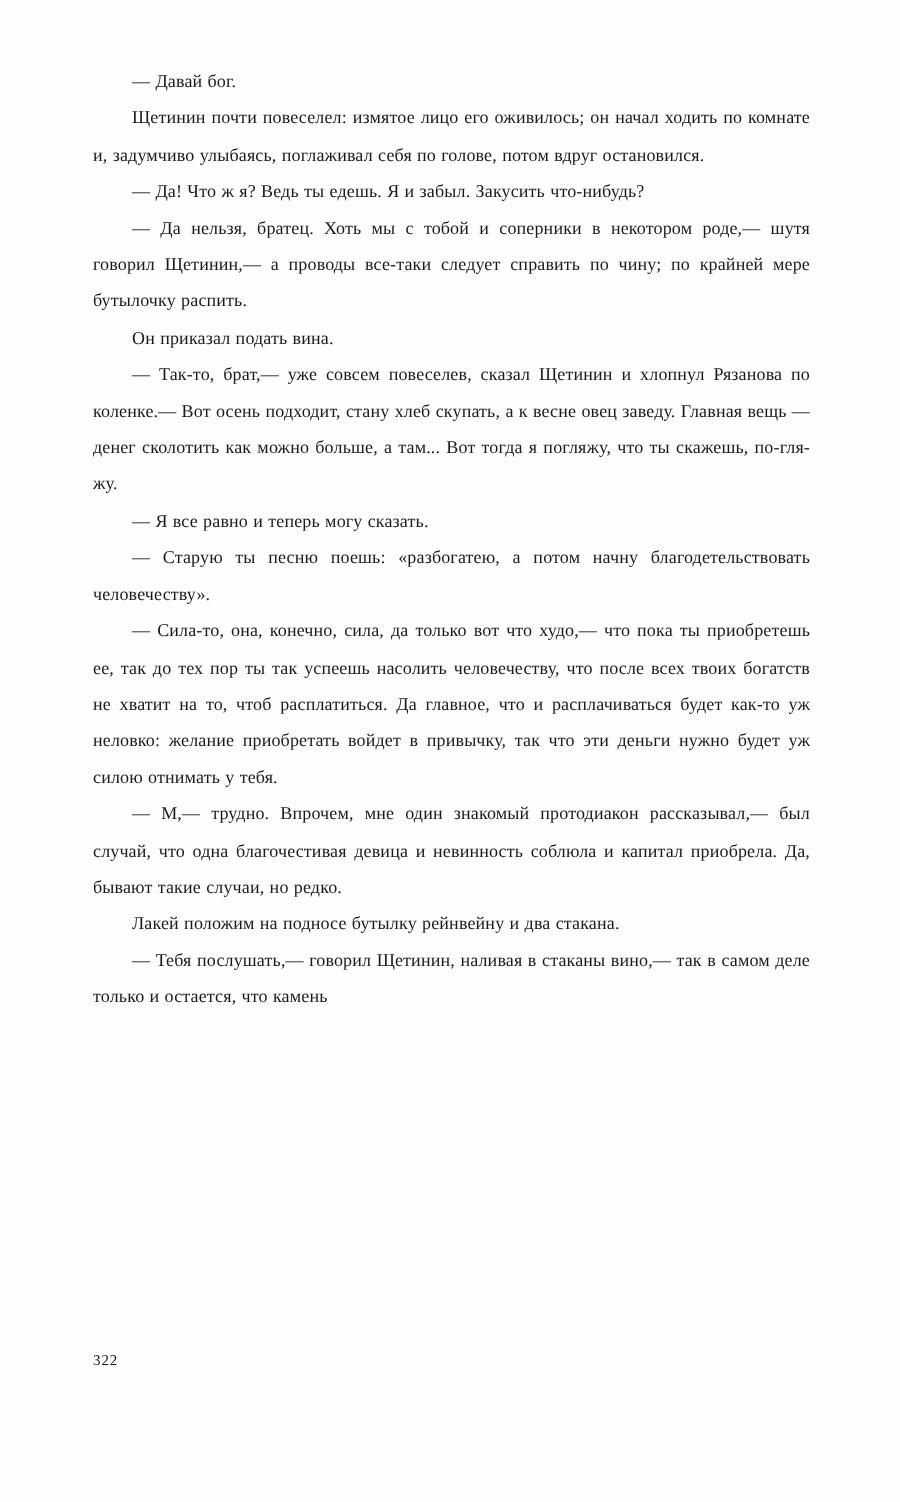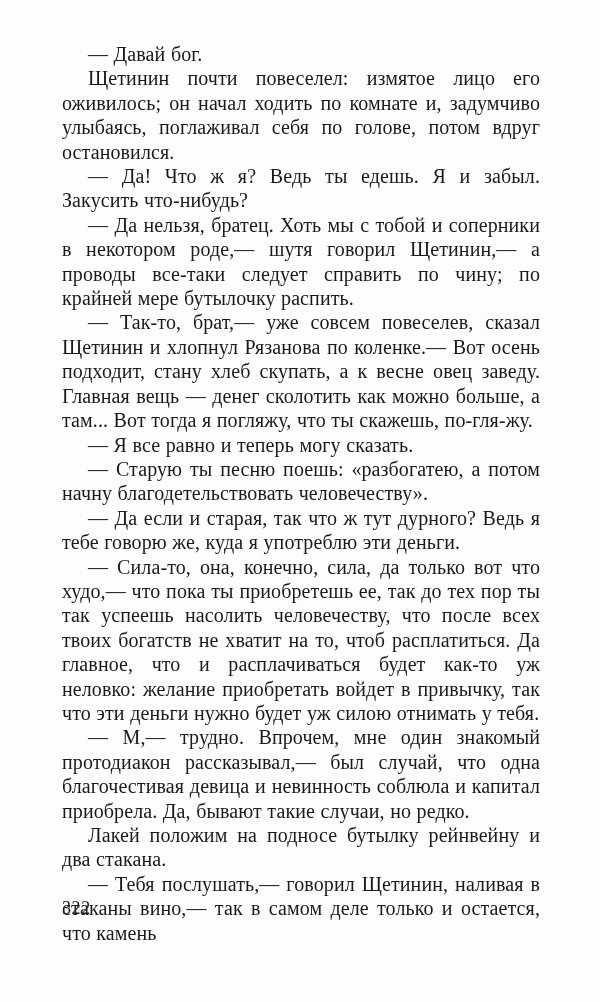--- a/index.html
+++ b/index.html
@@ -21,57 +21,57 @@
     background: #fdfdfb;
   }
   .text-column {
     position: absolute;
     left: 62px;
     top: 42px;
     width: 478px;
   }
   p {
     margin: 0;
-    font-size: 20px;
+    font-size: 12px;
     line-height: 24.4px;
     text-align: justify;
     text-justify: inter-word;
     letter-spacing: 0.1px;
     word-spacing: 0.4px;
     text-indent: 26px;
     hyphens: manual;
   }
   p.dash {
     text-indent: 26px;
   }
   .folio {
     position: absolute;
     left: 62px;
     top: 898px;
-    font-size: 18px;
+    font-size: 10px;
     line-height: 20px;
     letter-spacing: 0.6px;
   }
   
   .page, p {
     -webkit-font-smoothing: antialiased;
   }
 </style>
 </head>
 <body>
 
 <div class="page">
   <div class="text-column">
     <p class="dash">— Давай бог.</p>
     <p>Щетинин почти повеселел: измятое лицо его оживилось; он начал ходить по комнате и, задумчиво улыбаясь, поглаживал себя по голове, потом вдруг остановился.</p>
     <p class="dash">— Да! Что ж я? Ведь ты едешь. Я и забыл. Закусить что-нибудь?</p>
     <p class="dash">— Да нельзя, братец. Хоть мы с тобой и соперники в некотором роде,— шутя говорил Щетинин,— а проводы все-таки следует справить по чину; по крайней мере бутылочку распить.</p>
+    <p>Он приказал подать вина.</p>
     <p class="dash">— Так-то, брат,— уже совсем повеселев, сказал Щетинин и хлопнул Рязанова по коленке.— Вот осень подходит, стану хлеб скупать, а к весне овец заведу. Главная вещь — денег сколотить как можно больше, а там... Вот тогда я погляжу, что ты скажешь, по-гля-жу.</p>
     <p class="dash">— Я все равно и теперь могу сказать.</p>
     <p class="dash">— Старую ты песню поешь: «разбогатею, а потом начну благодетельствовать человечеству».</p>
-    <p class="dash">— Да если и старая, так что ж тут дурного? Ведь я тебе говорю же, куда я употреблю эти деньги.</p>
     <p class="dash">— Сила-то, она, конечно, сила, да только вот что худо,— что пока ты приобретешь ее, так до тех пор ты так успеешь насолить человечеству, что после всех твоих богатств не хватит на то, чтоб расплатиться. Да главное, что и расплачиваться будет как-то уж неловко: желание приобретать войдет в привычку, так что эти деньги нужно будет уж силою отнимать у тебя.</p>
     <p class="dash">— М,— трудно. Впрочем, мне один знакомый протодиакон рассказывал,— был случай, что одна благочестивая девица и невинность соблюла и капитал приобрела. Да, бывают такие случаи, но редко.</p>
     <p>Лакей положим на подносе бутылку рейнвейну и два стакана.</p>
     <p class="dash">— Тебя послушать,— говорил Щетинин, наливая в стаканы вино,— так в самом деле только и остается, что камень</p>
   </div>
   <div class="folio">322</div>
 </div>
 
 </body></html>

